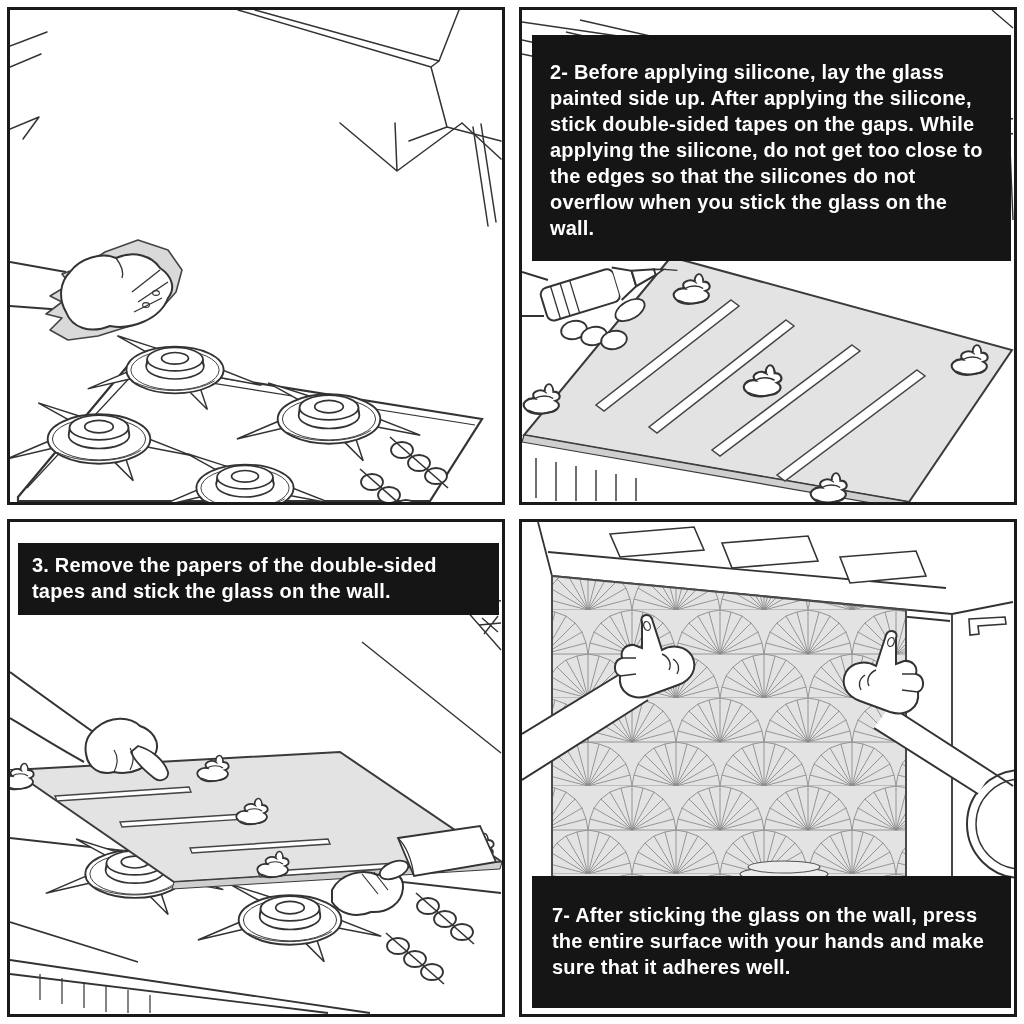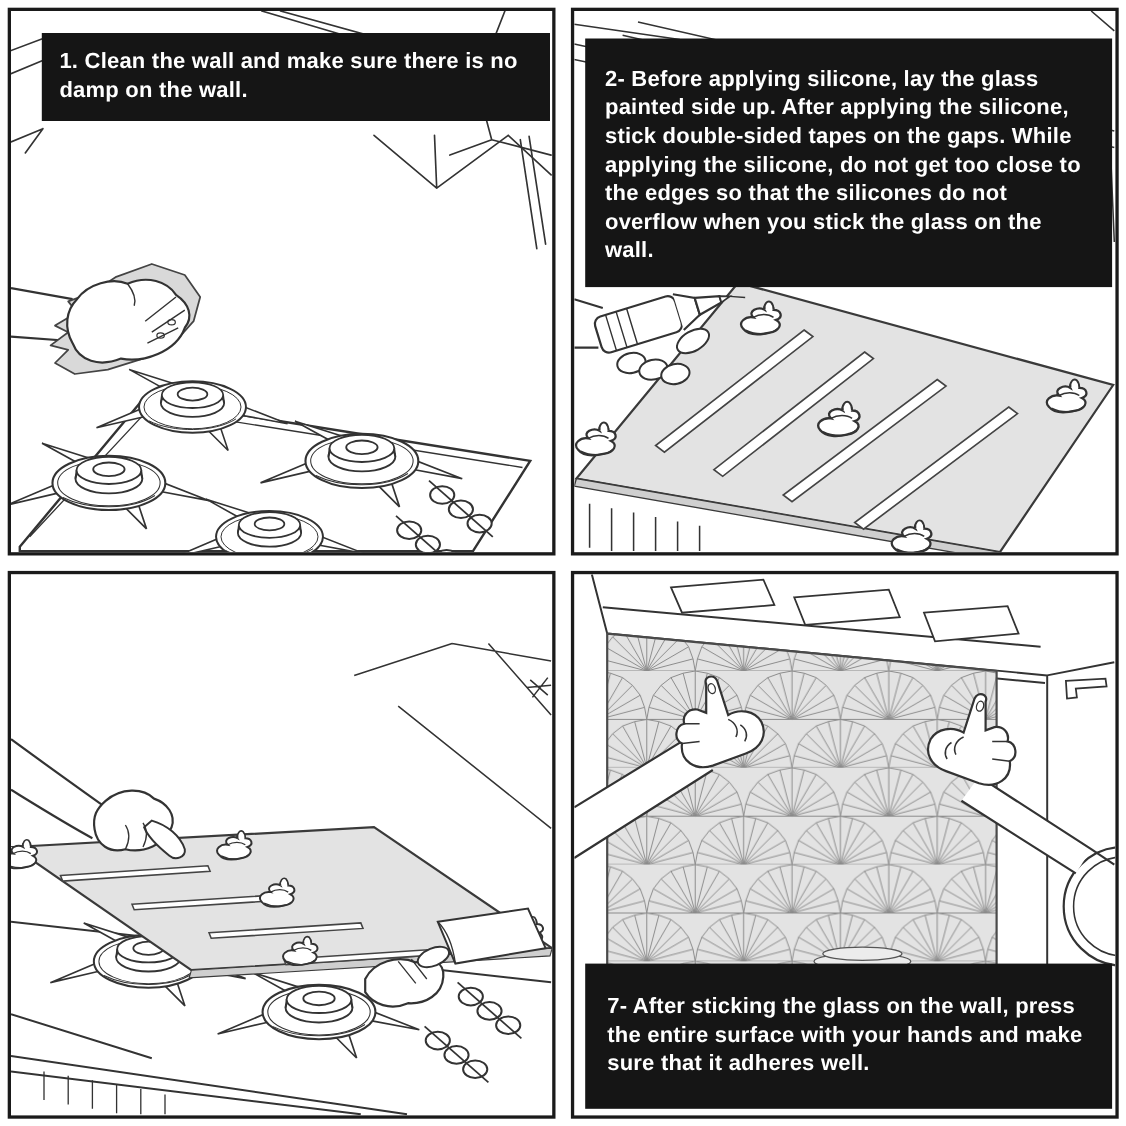--- a/index.html
+++ b/index.html
@@ -92,21 +92,20 @@
         <path d="M0,252 L56,262 L54,300 L0,296 Z" fill="#fff" stroke="none"></path>
         <path d="M0,252 L56,262 M0,296 L54,300" stroke="#333" stroke-width="2" fill="none"></path>
         <path d="M95,242 L128,230 L158,240 L172,260 L166,282 L150,300 L120,316 L88,326 L58,330 L40,320 L52,308 L36,304 L52,292 L40,286 L60,274 L52,264 L74,256 Z" fill="#d9d9d9" stroke="#444" stroke-width="1.6" stroke-linejoin="round"></path>
         <path d="M60,274 L86,268 M52,292 L84,288 M150,300 L160,282" fill="none" stroke="#444" stroke-width="1"></path>
         <path d="M60,262 C70,248 92,242 106,248 C124,240 142,246 150,258 C162,266 166,278 158,288 C150,310 120,320 100,316 C80,324 62,318 56,302 C48,288 50,272 60,262 Z" fill="#fff" stroke="#333" stroke-width="2"></path>
         <path d="M150,260 L122,282 M158,272 L128,292 M152,288 L124,302 M106,248 C112,256 114,262 112,268" fill="none" stroke="#333" stroke-width="1.3"></path>
         <ellipse cx="146" cy="283" rx="3.4" ry="2.4" fill="none" stroke="#333" stroke-width="1.1"></ellipse>
         <ellipse cx="136" cy="295" rx="3.4" ry="2.4" fill="none" stroke="#333" stroke-width="1.1"></ellipse>
       </g>
     </svg>
-    <figcaption class="caption c1">1. Clean the wall and make sure there is no damp on the wall.</figcaption>
   </figure>
 
   <figure class="panel" id="panel-2" style="margin:0">
     <svg class="art" width="492" height="492" viewBox="0 0 492 492">
       <g stroke="#333" stroke-width="1.4" fill="none">
         <path d="M0,12 L96,26 M470,0 L491,18 M0,30 L152,63 M0,44 L148,75 M58,10 L491,109 M44,22 L491,124 M486,90 L491,210"></path>
         <path d="M150,116 A52,16 0 0 1 252,122 M160,112 L128,100 M248,116 L286,104"></path>
         <path d="M368,160 A48,15 0 0 1 462,164 M380,154 L352,144"></path>
         <path d="M14,448 L14,488 M34,452 L34,491 M54,456 L54,491 M74,460 L74,491 M94,464 L94,491 M114,468 L114,491"></path>
       </g>
@@ -184,20 +183,21 @@
         <path d="M104,250 C108,242 108,234 104,228 M120,248 C124,240 124,232 120,226" fill="none" stroke="#333" stroke-width="1.2"></path>
       </g>
       <g>
         <polygon points="388,316 470,304 486,340 404,354" fill="#fff" stroke="#333" stroke-width="1.8"></polygon>
         <path d="M388,316 C398,326 402,340 404,354" fill="none" stroke="#333" stroke-width="1.2"></path>
         <path d="M322,368 C330,352 352,346 368,353 C382,346 394,353 393,366 C392,382 377,391 361,390 C345,397 329,391 322,380 Z" fill="#fff" stroke="#333" stroke-width="2"></path>
         <path d="M352,352 L368,372 M364,350 L378,368" fill="none" stroke="#333" stroke-width="1.2"></path>
         <ellipse cx="384" cy="348" rx="15" ry="8" transform="rotate(-22 384 348)" fill="#fff" stroke="#333" stroke-width="1.8"></ellipse>
       </g>
     </svg>
+    <figcaption class="caption c3">3. Remove the papers of the double-sided tapes and stick the glass on the wall.</figcaption>
   </figure>
 
   <figure class="panel" id="panel-4" style="margin:0">
     <svg class="art" width="492" height="492" viewBox="0 0 492 492">
       <g stroke="#333" stroke-width="1.8" fill="none">
         <path d="M16,0 L30,54 M30,54 L430,92 M33,61 L428,99 M430,92 L430,366 M430,92 L491,80 M26,30 L424,66"></path>
       </g>
       <g fill="#fff" stroke="#333" stroke-width="1.6">
         <polygon points="88,12 172,5 182,28 98,35"></polygon>
         <polygon points="200,21 286,14 296,39 210,46"></polygon>

